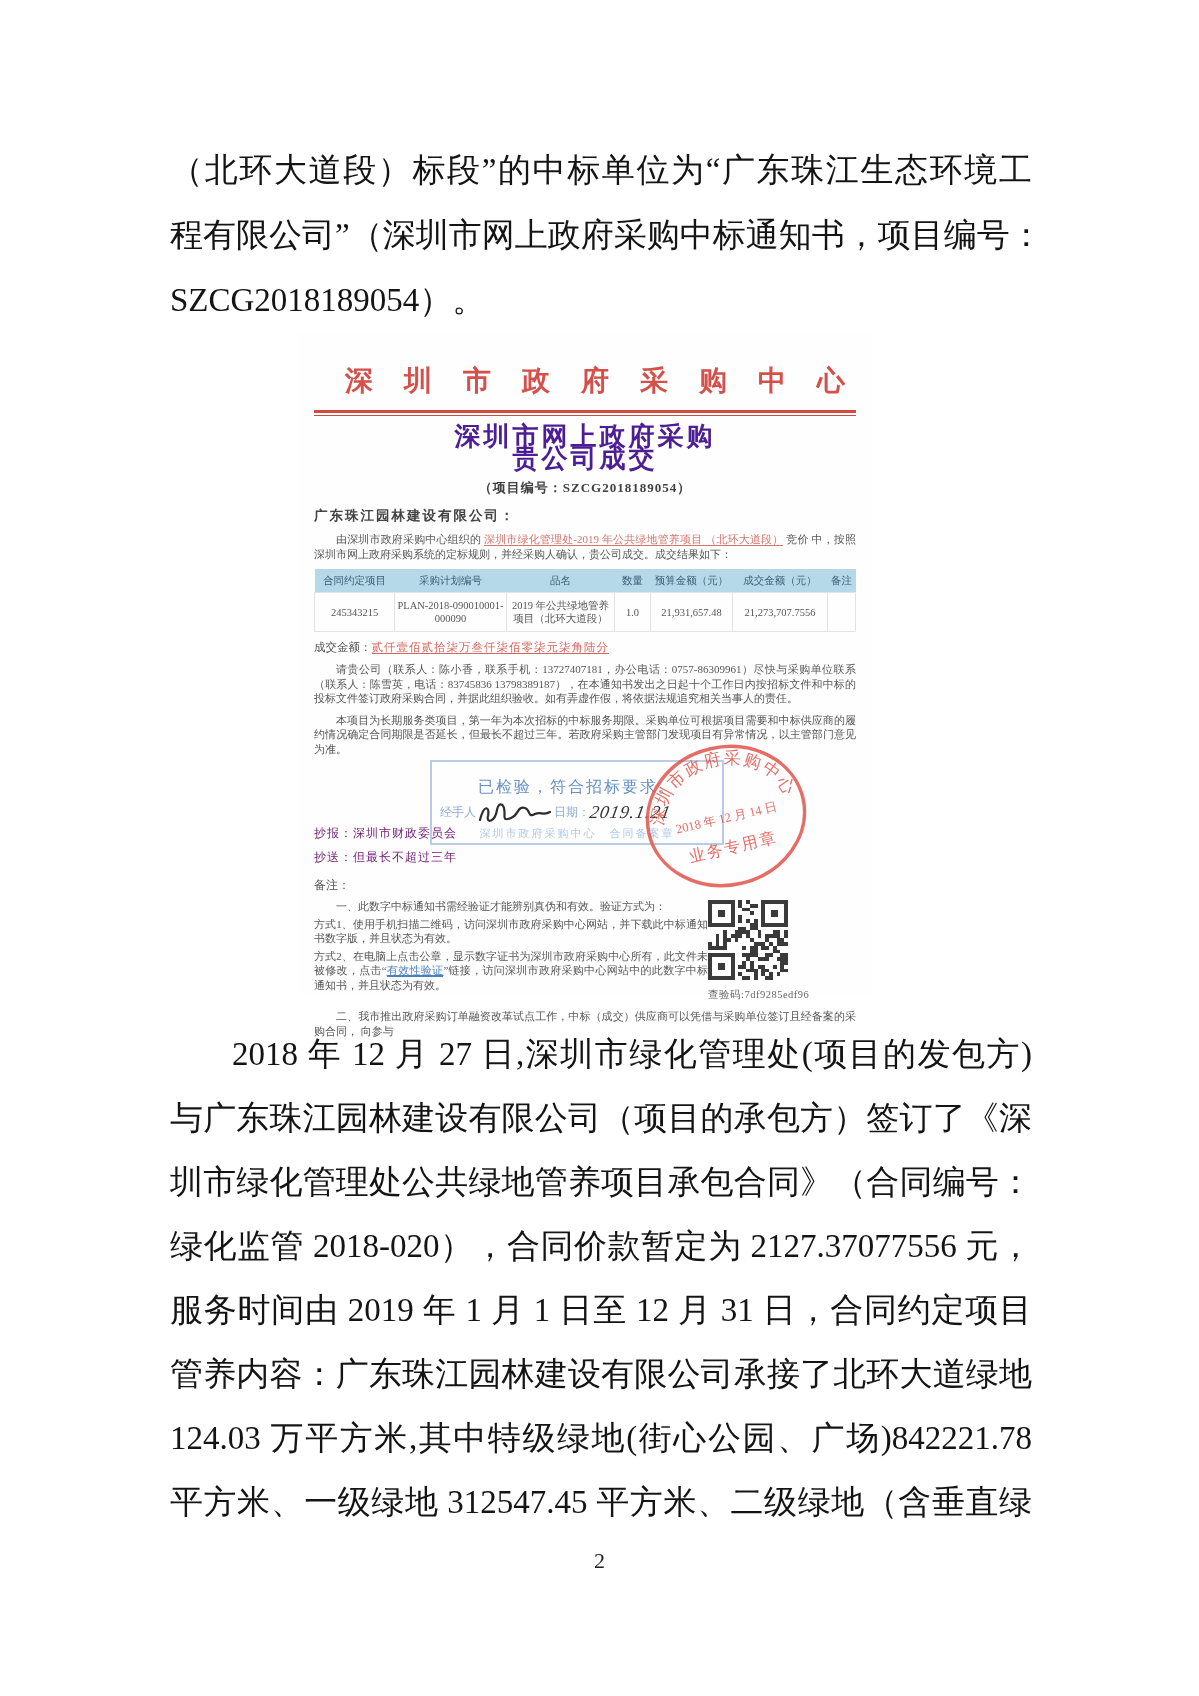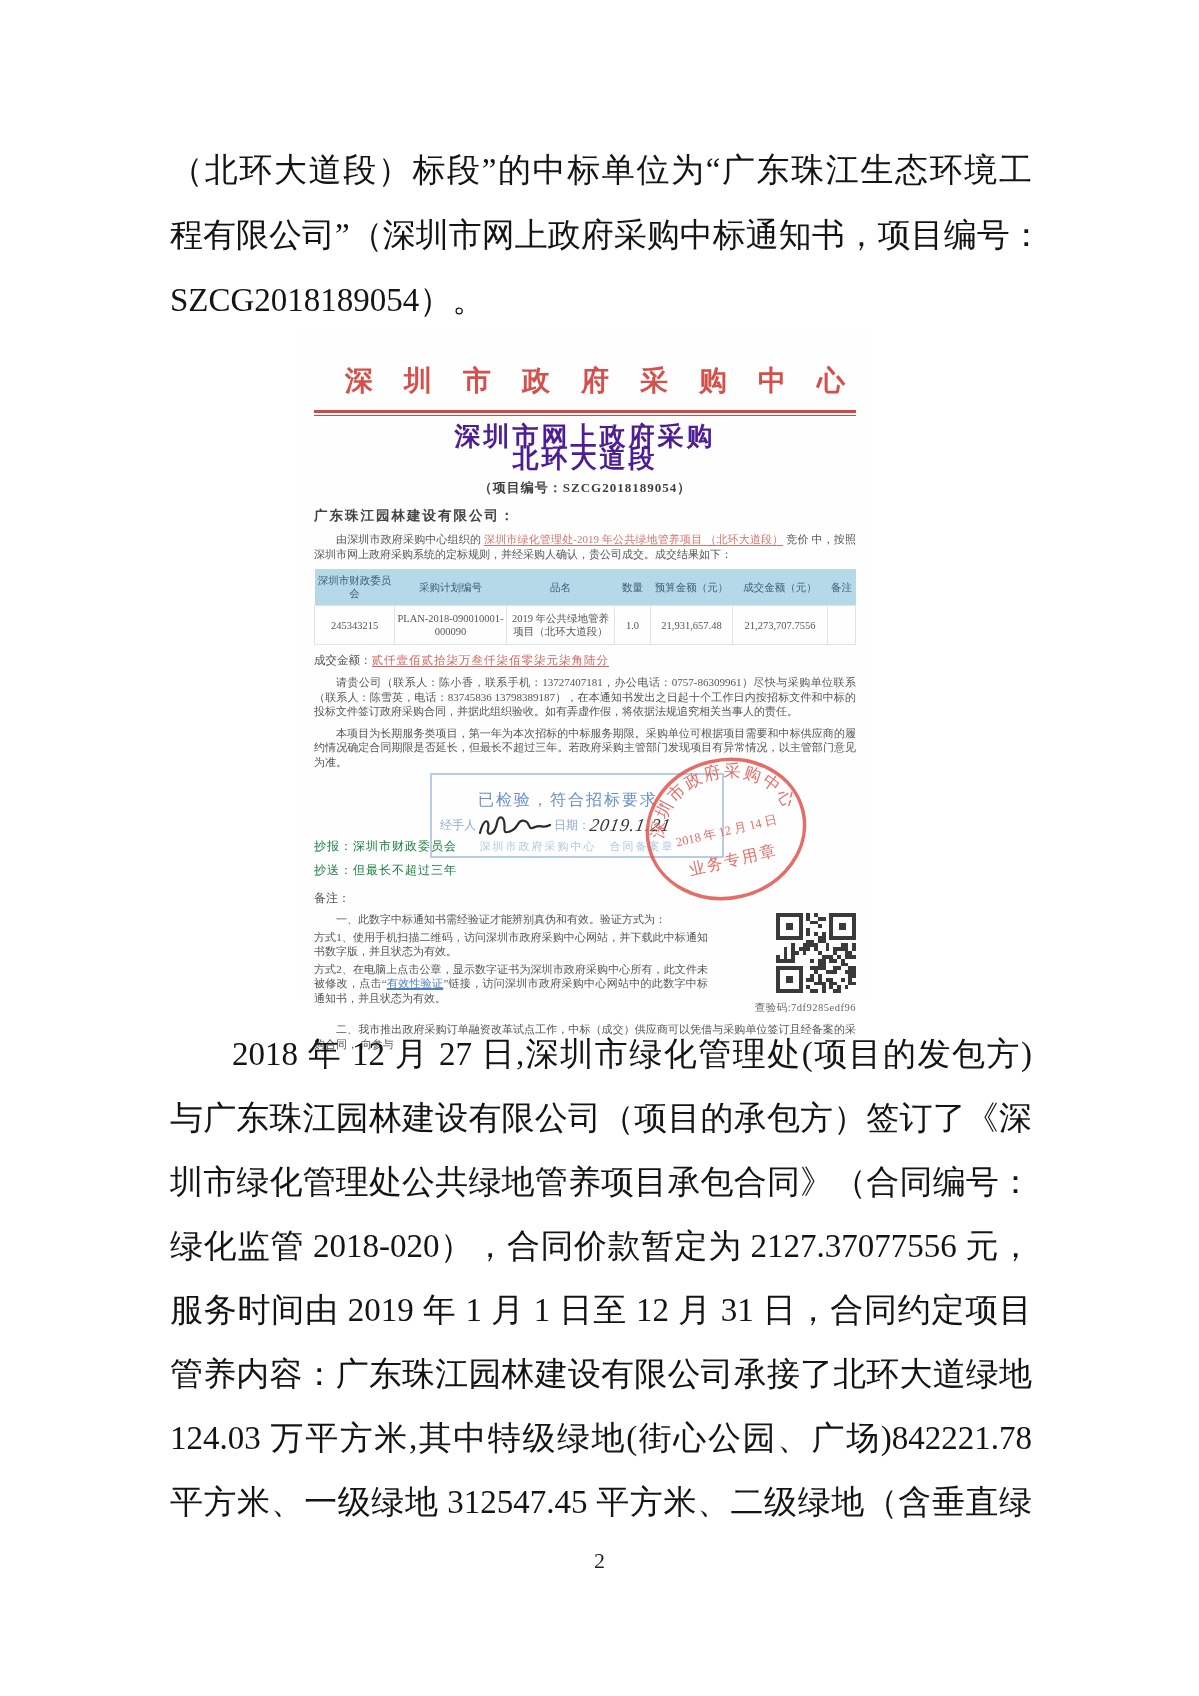--- a/index.html
+++ b/index.html
@@ -53,26 +53,26 @@
   .sig-area { position:relative; height:58px; margin-top:4px; }
   .blue-stamp { position:absolute; left:116px; top:0; width:294px; border:2px solid rgba(100,145,205,0.45); padding:15px 8px 2px; }
   .bs-line1 { text-align:center; font-size:16px; color:rgba(64,115,186,0.8); letter-spacing:2px; }
   .bs-line2 { display:flex; align-items:center; gap:0; margin-top:1px; }
   .bs-label { font-size:12px; color:rgba(64,115,186,0.6); }
   .bs-hand { font-size:18px; color:#333; font-style:italic; transform:skewX(-10deg); letter-spacing:1px; }
   .signature { display:inline-block; }
   .bs-line3 { text-align:center; font-size:11px; color:rgba(100,145,205,0.5); letter-spacing:2px; margin-top:1px; }
   .red-stamp { position:absolute; right:44px; top:-20px; opacity:0.85; }
 
-  .cc-line { font-size:12px; color:#15803d; letter-spacing:1px; margin-top:7px; }
+  .cc-line { font-size:12px; color:#701a75; letter-spacing:1px; margin-top:7px; }
   .notes-label { margin-top:11px; font-size:12px; color:#555; }
   .notes-row { display:flex; margin-top:2px; }
   .notes-col { flex:1; }
   .notes-col p { margin-top:3px; line-height:14.5px; text-align:justify; color:#555; }
-  .qr-block { width:148px; flex:none; text-align:right; padding-top:4px; }
+  .qr-block { width:148px; flex:none; text-align:left; padding-top:4px; }
   .qr-caption { margin-top:6px; font-size:10.5px; color:#666; letter-spacing:0.5px; }
   .note2 { margin-top:8px; }
 
   
   .bodytext { position:absolute; top:1022px; left:170px; width:862px; }
   .bodytext .line {
     height:64px; line-height:64px; font-size:33px;
     text-align:justify; text-align-last:justify; white-space:nowrap;
   }
   .bodytext .line.first { text-indent:62px; }
@@ -86,31 +86,31 @@
   <div class="line">（北环大道段）标段”的中标单位为“广东珠江生态环境工</div>
   <div class="line">程有限公司”（深圳市网上政府采购中标通知书，项目编号：</div>
   <div class="line no-just">SZCG2018189054）。</div>
 </div>
 
 <div class="scan">
   <div class="org-title">深圳市政府采购中心</div>
   <div class="red-rule"></div>
   <div class="doc-title">
     <div>深圳市网上政府采购</div>
-    <div>北环大道段</div>
+    <div>贵公司成交</div>
   </div>
   <div class="proj-line">（项目编号：SZCG2018189054）</div>
   <div class="recipient">广东珠江园林建设有限公司：</div>
 
   <p class="body ind"><span>由深圳市政府采购中心组织的 </span><span class="red-link">深圳市绿化管理处-2019 年公共绿地管养项目 （北环大道段）</span><span> 竞价 中，按照深圳市网上政府采购系统的定标规则，并经采购人确认，贵公司成交。成交结果如下：</span></p>
 
   <table class="deal">
     <thead>
       <tr>
-        <th style="width:80px">深圳市财政委员会</th>
+        <th style="width:80px">合同约定项目</th>
         <th style="width:112px">采购计划编号</th>
         <th style="width:108px">品名</th>
         <th style="width:36px">数量</th>
         <th style="width:82px">预算金额（元）</th>
         <th style="width:95px">成交金额（元）</th>
         <th>备注</th>
       </tr>
     </thead>
     <tbody>
       <tr>

